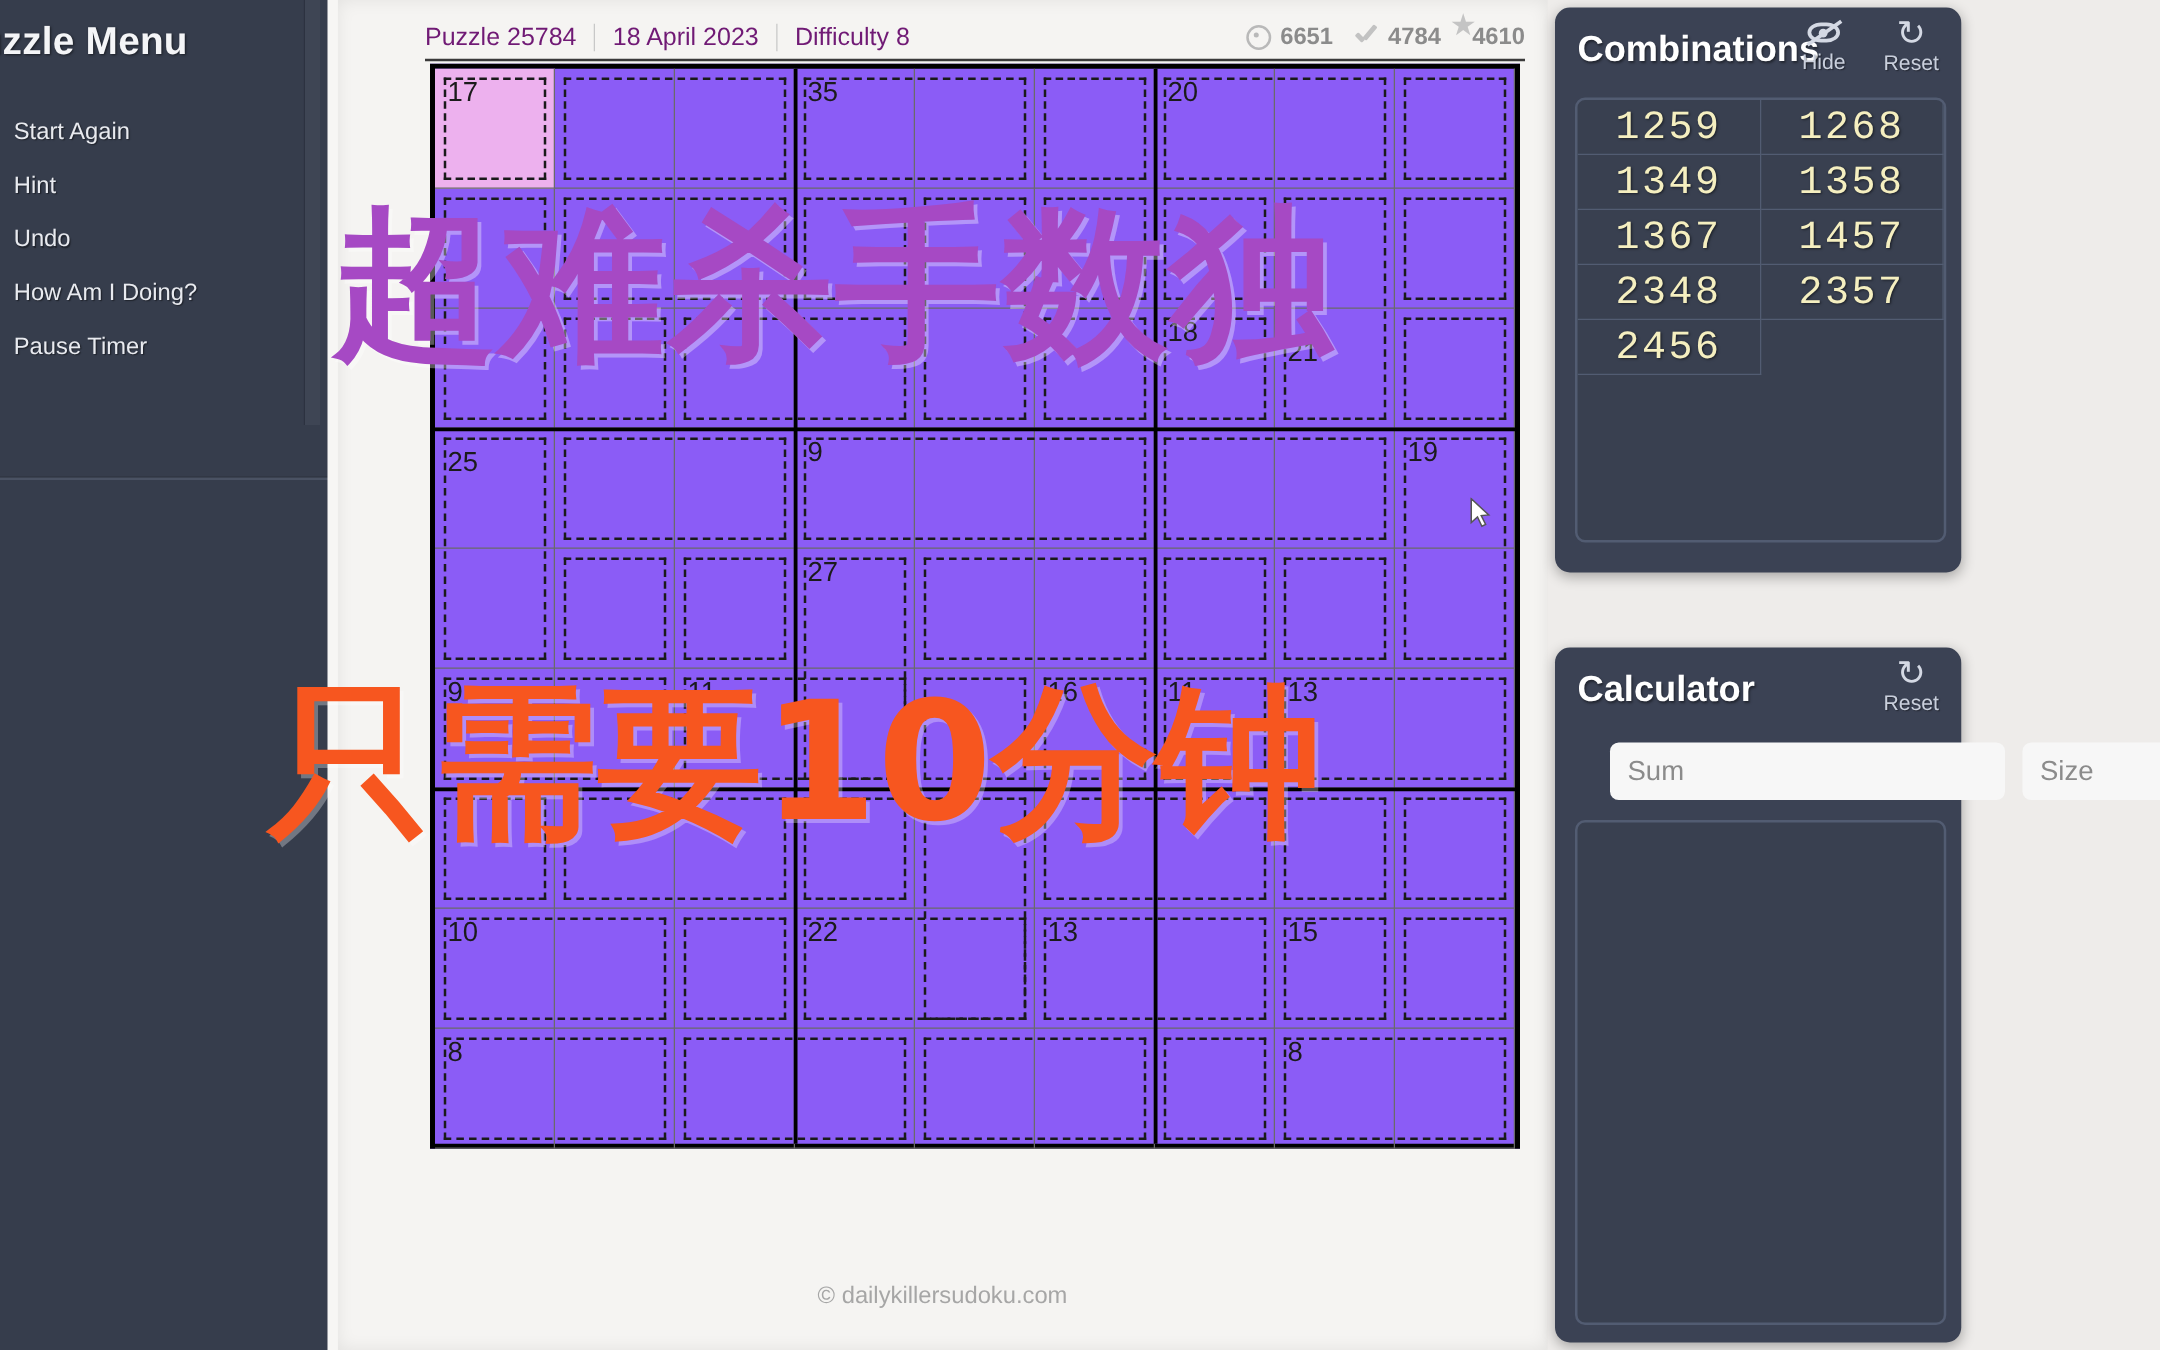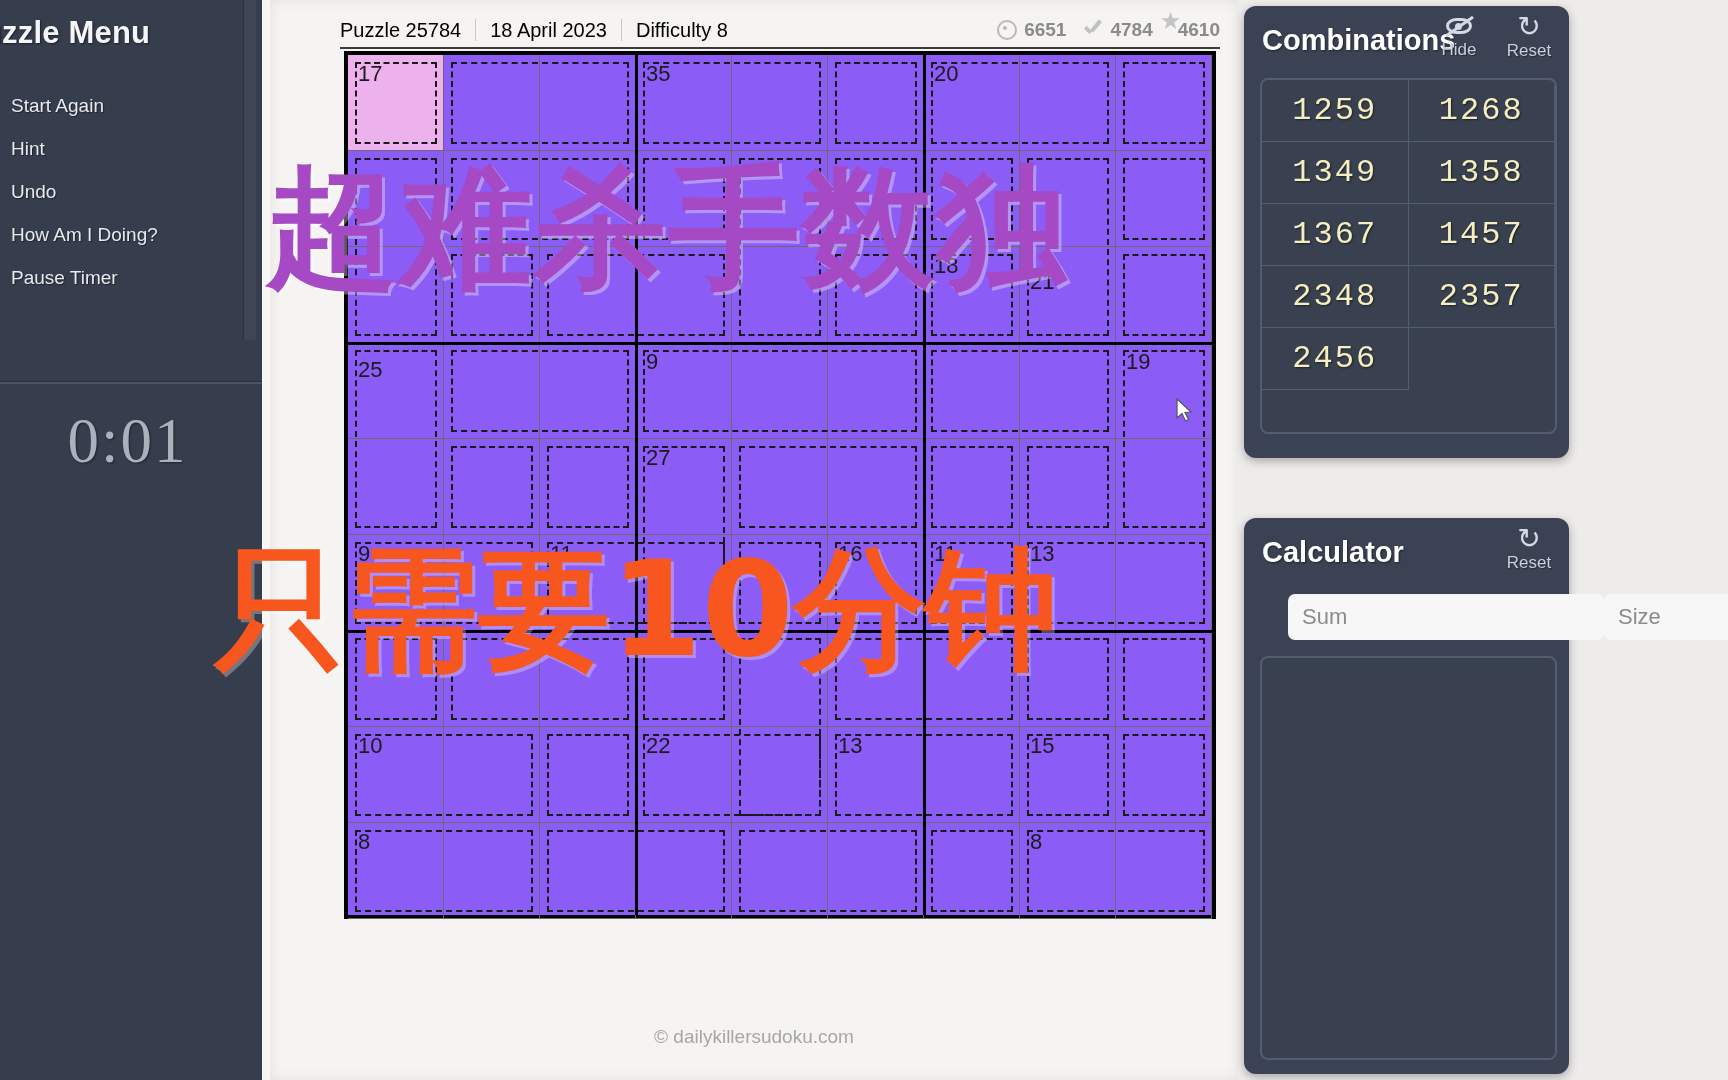--- a/index.html
+++ b/index.html
@@ -57,21 +57,21 @@
     box-shadow:0 0 14px rgba(0,0,0,.08) inset;
   }
 
   
   #meta{
     position:absolute;left:70px;top:14px;width:880px;height:32px;
     display:flex;align-items:center;
   }
   #meta .meta-left{display:flex;align-items:center;}
   #meta .meta-item{
-    font-size:20px;color:#000000;white-space:nowrap;
+    font-size:20px;color:#701a75;white-space:nowrap;
     font-family:"Liberation Sans", sans-serif;
   }
   #meta .sep{
     width:1px;height:22px;background:#c8c8c8;margin:0 14px;
   }
   #meta .meta-right{
     margin-left:auto;display:flex;align-items:center;gap:18px;
   }
   #meta .stat{display:flex;align-items:center;gap:7px;}
   #meta .stat .num{font-size:19px;color:#8b8b8b;font-weight:bold;}
@@ -192,31 +192,31 @@
   }
   .combos-box{
     position:absolute;left:16px;top:72px;width:293px;height:352px;
     border:2px solid #525c72;border-radius:8px;
     background:#394050;overflow:hidden;
   }
   .combos-grid{
     display:grid;grid-template-columns:1fr 1fr;
   }
   .combo{
-    height:62px;display:flex;align-items:center;justify-content:center;
+    height:44px;display:flex;align-items:center;justify-content:center;
     font-family:"Liberation Mono", monospace;
     font-size:32px;color:#f5efc0;letter-spacing:2px;
     border-right:1px solid #525c72;border-bottom:1px solid #525c72;
     box-sizing:border-box;
     text-shadow:1px 1px 2px rgba(0,0,0,.5);
     cursor:pointer;
   }
   .calc-inputs{
     position:absolute;left:16px;top:76px;width:293px;
-    display:flex;padding-left:28px;
+    display:flex;gap:14px;padding-left:28px;
   }
   .calc-input{
     flex:1;height:46px;border-radius:7px;border:none;
     background:#f7f7f7;font-size:22px;color:#6e6e6e;
     padding:0 14px;box-sizing:border-box;
     font-family:"Liberation Sans", sans-serif;
   }
   .calc-input::placeholder{color:#8b8b8b;}
   .calc-results{
     position:absolute;left:16px;top:138px;width:293px;height:400px;
@@ -253,21 +253,20 @@
   <div class="menu-title">Puzzle Menu</div>
   <div id="menu-list">
       <div class="menu-item">Start Again</div>
       <div class="menu-item">Hint</div>
       <div class="menu-item">Undo</div>
       <div class="menu-item">How Am I Doing?</div>
       <div class="menu-item">Pause Timer</div>
     </div>
   <div id="sidebar-scroll-hint"></div>
   <div class="divider"></div>
-  <div id="timer">0:01</div>
   <div class="side-edge"></div>
 </div>
 
 <div id="main">
   <div id="paper">
 
     <div id="meta">
       <div class="meta-left">
         <div class="meta-item">Puzzle 25784</div>
         <div class="sep"></div>

